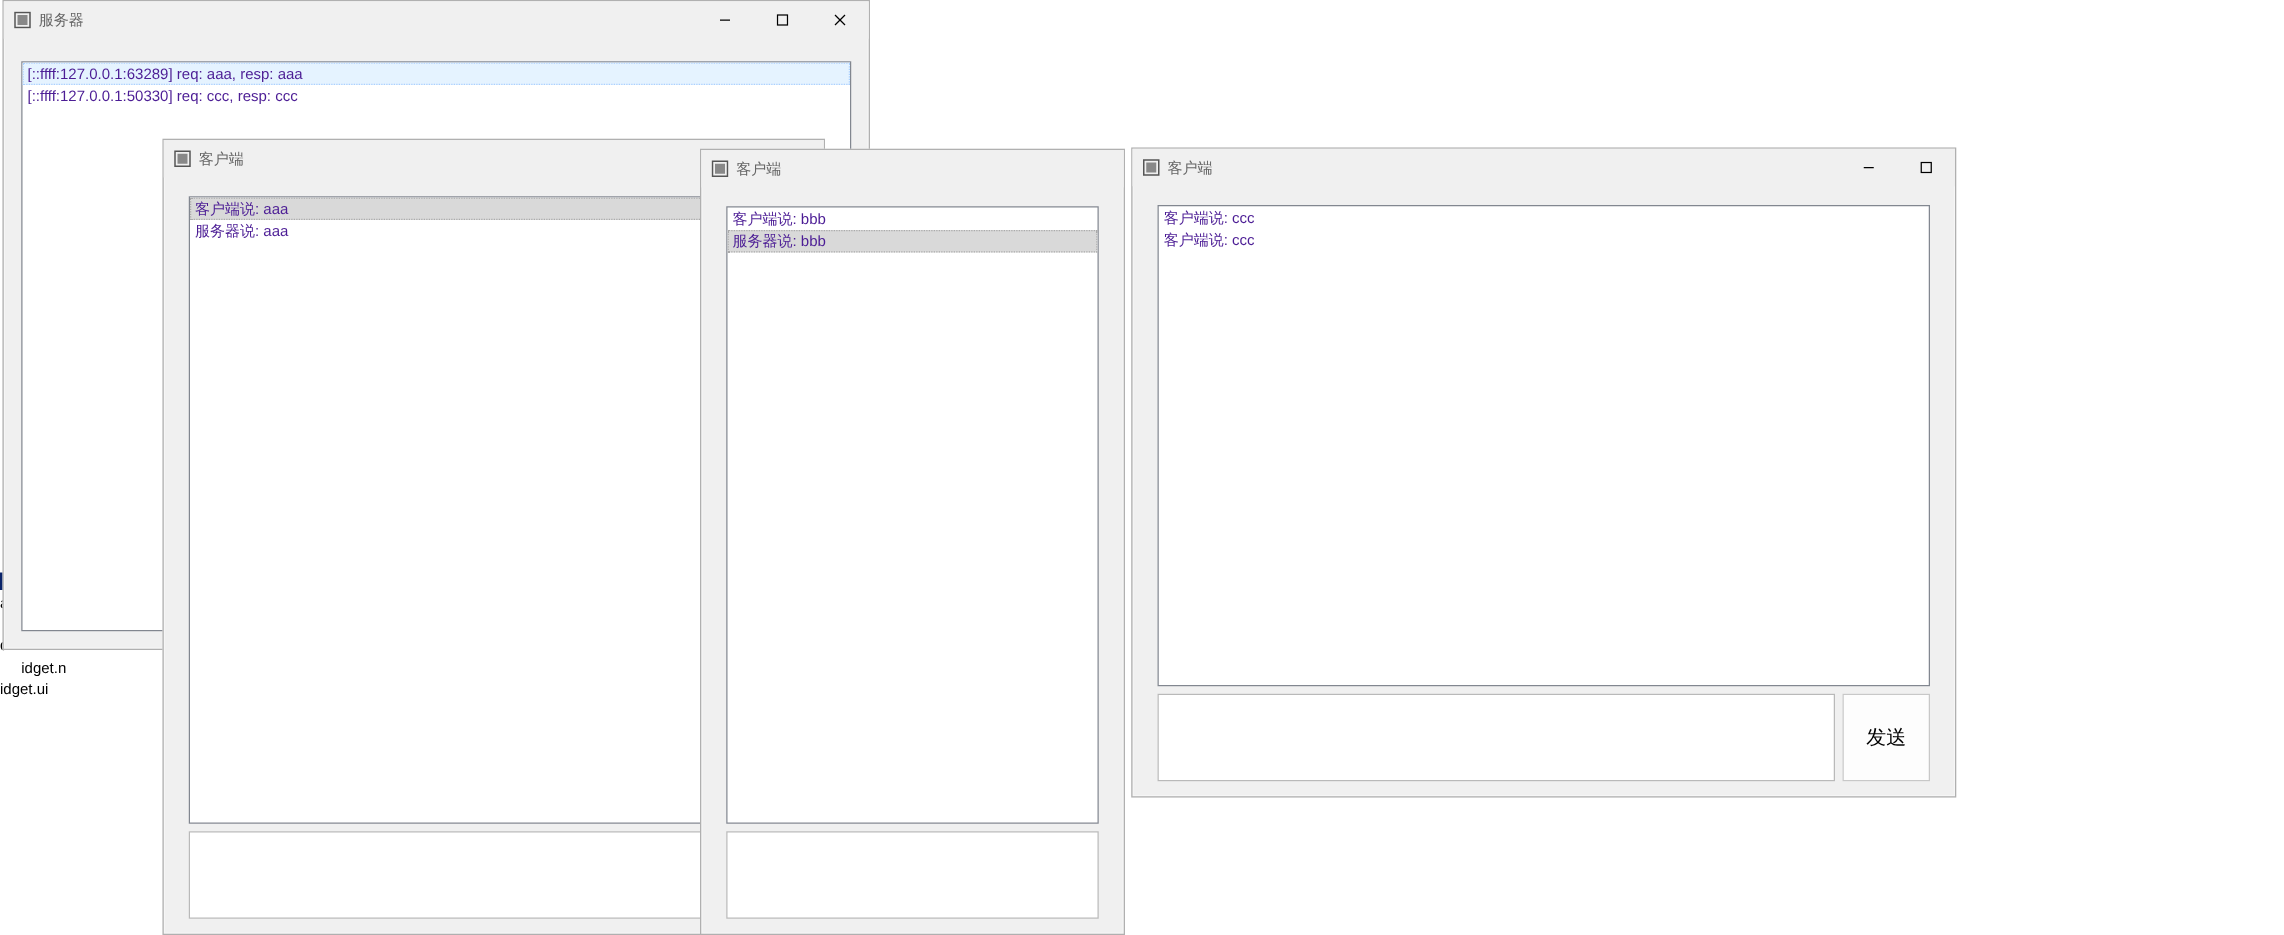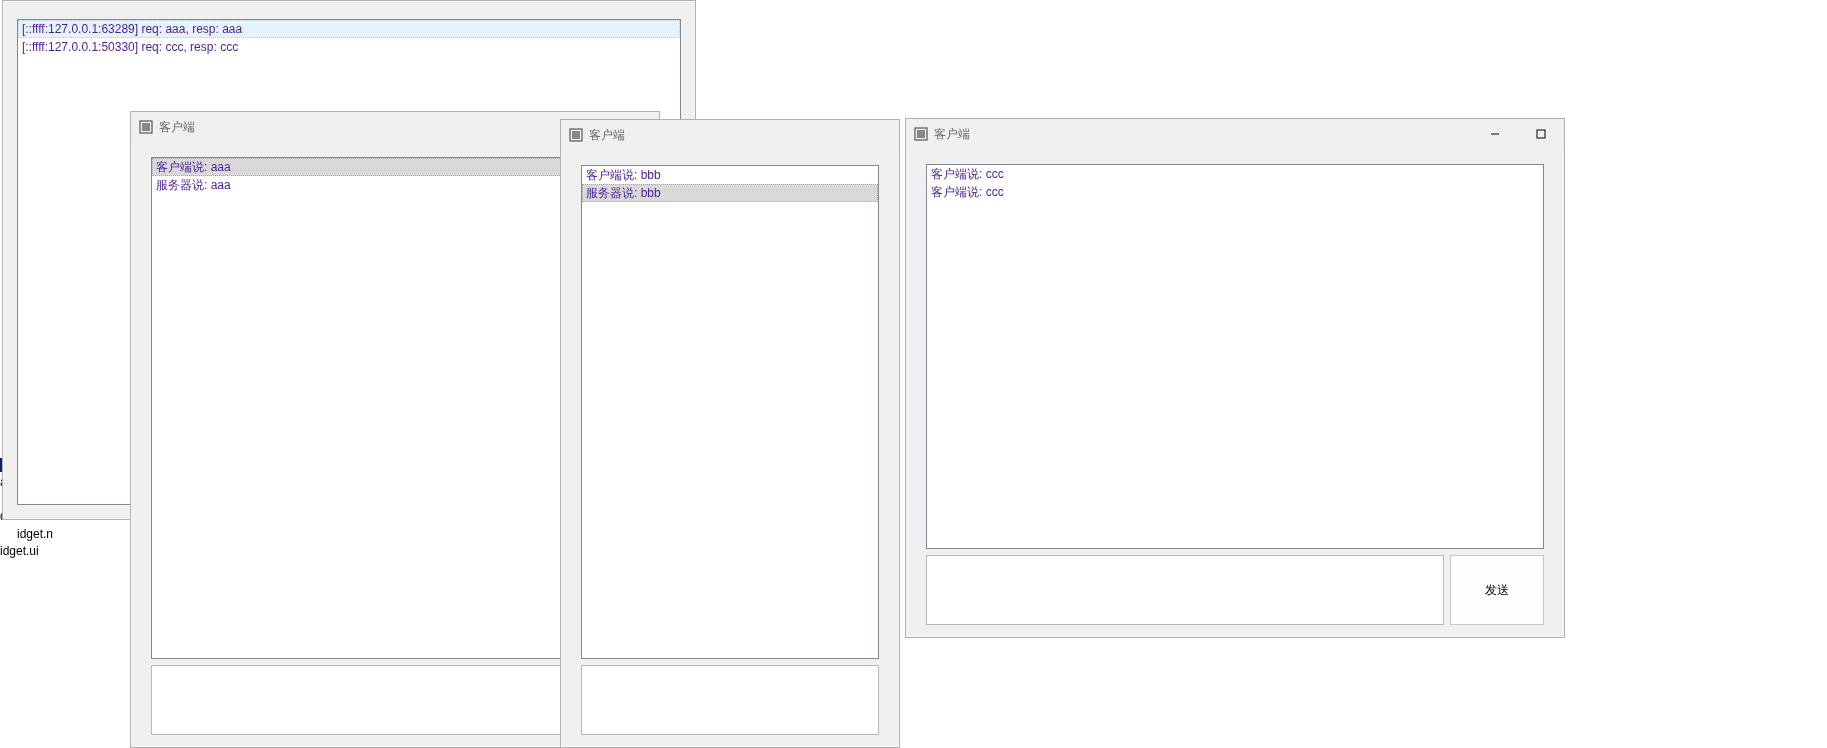--- a/index.html
+++ b/index.html
@@ -104,27 +104,27 @@
       display: flex;
       gap: 6px;
       height: 70px;
     }
     .text-input {
       flex: 1;
       background: #fff;
       border: 1px solid #b9b9b9;
     }
     .send-btn {
-      width: 94px;
+      width: 70px;
       background: #fdfdfd;
       border: 1px solid #c8c8c8;
       display: flex;
       align-items: center;
       justify-content: center;
-      font-size: 12px;
+      font-size: 16px;
       color: #000;
     }
 
     
     #server-window { left: 2px; top: 0; width: 694px; height: 520px; }
     #server-window .content-area { padding: 18px 14px 14px 14px; }
 
     
     #client1-window { left: 130px; top: 111px; width: 530px; height: 637px; z-index: 2; }
     #client1-window .content-area { padding: 15px 20px 12px 20px; }
@@ -141,20 +141,47 @@
 </head>
 <body>
 
 <div class="desktop-bg-sel" style="left:0; top:458px;"></div>
 <div class="desktop-bg-item" style="left:0; top:475px;">a</div>
 <div class="desktop-bg-item" style="left:0; top:509px;">d</div>
 <div class="desktop-bg-item" style="left:17px; top:527px;">idget.n</div>
 <div class="desktop-bg-item" style="left:0; top:544px;">idget.ui</div>
 
 <div class="window" id="server-window">
+  <div class="titlebar">
+    <span class="titlebar-icon">
+      <svg viewBox="0 0 14 14">
+          <rect x="1" y="1" width="12" height="12" fill="none" stroke="#555" stroke-width="1.2"></rect>
+          <rect x="3" y="3" width="8" height="8" fill="#888"></rect>
+        </svg>
+    </span>
+    <span class="titlebar-title">服务器</span>
+    <div class="title-controls">
+      <div class="title-btn">
+        <svg viewBox="0 0 10 10">
+            <line x1="1" y1="5" x2="9" y2="5" stroke="#000" stroke-width="1"></line>
+          </svg>
+      </div>
+      <div class="title-btn">
+        <svg viewBox="0 0 10 10">
+            <rect x="1" y="1" width="8" height="8" fill="none" stroke="#000" stroke-width="1"></rect>
+          </svg>
+      </div>
+      <div class="title-btn">
+        <svg viewBox="0 0 10 10">
+            <line x1="1" y1="1" x2="9" y2="9" stroke="#000" stroke-width="1"></line>
+            <line x1="9" y1="1" x2="1" y2="9" stroke="#000" stroke-width="1"></line>
+          </svg>
+      </div>
+    </div>
+  </div>
   <div class="content-area">
     <div class="listbox">
       <div class="list-row sel-blue">[::ffff:127.0.0.1:63289] req: aaa, resp: aaa</div>
       <div class="list-row">[::ffff:127.0.0.1:50330] req: ccc, resp: ccc</div>
     </div>
   </div>
 </div>
 
 <div class="window" id="client1-window">
   <div class="titlebar">

